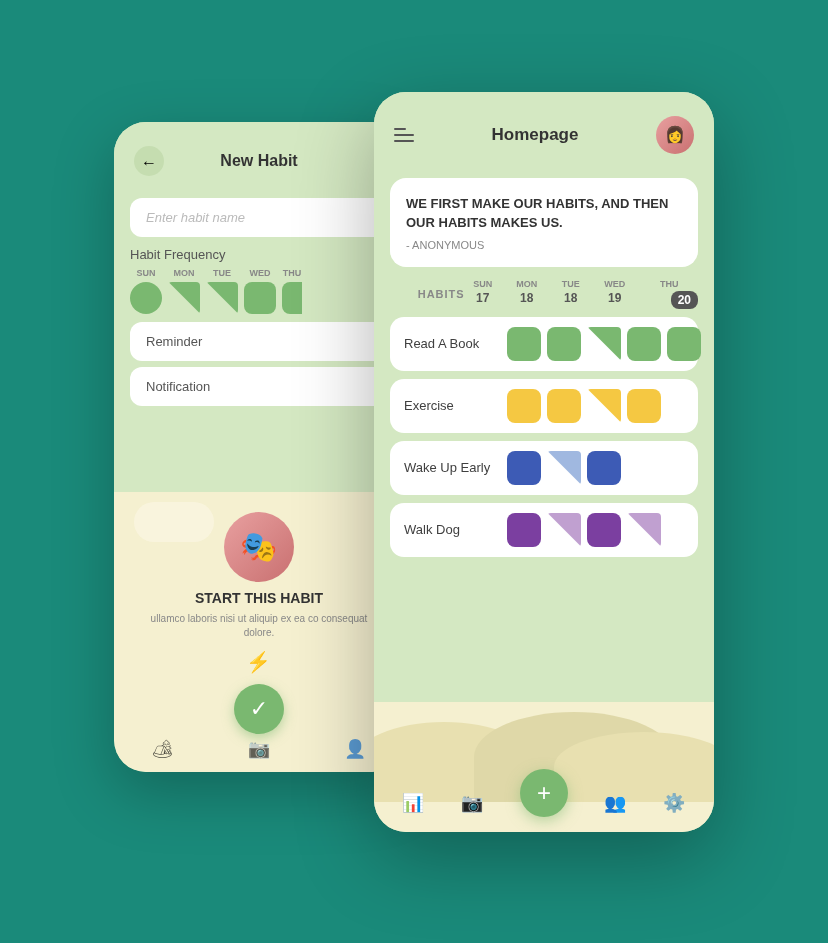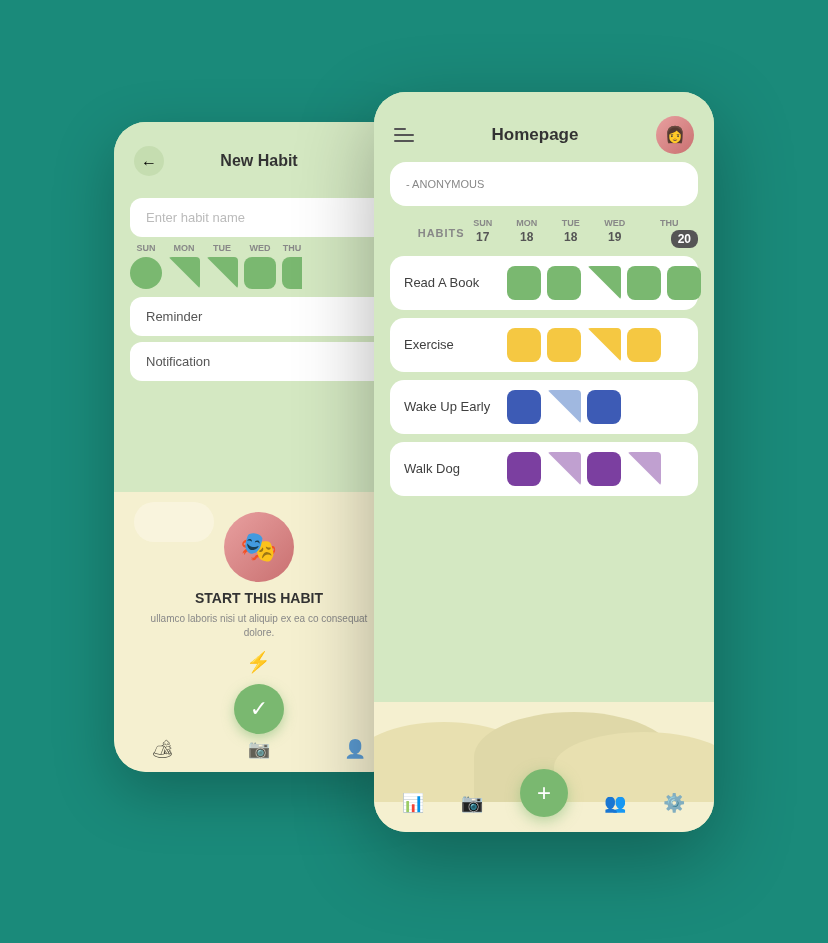--- a/index.html
+++ b/index.html
@@ -214,21 +214,21 @@
       background: #d4e8c2;
       border-radius: 32px;
       box-shadow: 0 25px 80px rgba(0,0,0,0.3);
       overflow: hidden;
       z-index: 2;
     }
 
     .phone-front-header {
       display: flex;
       align-items: center;
-      padding: 24px 20px 8px;
+      padding: 24px 20px 24px;
       background: #d4e8c2;
     }
 
     .menu-icon {
       display: flex;
       flex-direction: column;
       gap: 4px;
       cursor: pointer;
     }
 
@@ -462,22 +462,23 @@
 <div class="phone-container">
 
   <div class="phone-back">
     <div class="phone-back-header">
       <div class="back-btn">
         <span>←</span>
       </div>
       <div class="phone-back-title">New Habit</div>
     </div>
 
-    <div class="input-field" style="color:#bbb;">Enter habit name</div>
-
+    <div class="input-field" style="color:#bbb;font-style:italic;">Enter habit name</div>
+
+    <div class="section-label">Habit Frequency</div>
 
     <div class="day-selector">
       <div class="day-item">
         <span class="day-label">SUN</span>
         <div class="day-shape" style="border-radius:50%; background:#7ab870;"></div>
       </div>
       <div class="day-item">
         <span class="day-label">MON</span>
         <div class="day-shape" style="clip-path:polygon(0 0,100% 0,100% 100%); border-radius:4px; background:#7ab870;"></div>
       </div>
@@ -522,20 +523,21 @@
         <div class="menu-line" style="width:20px;"></div>
         <div class="menu-line" style="width:20px;"></div>
       </div>
       <div class="homepage-title">Homepage</div>
       <div class="avatar-circle">
         <span>👩</span>
       </div>
     </div>
 
     <div class="quote-card">
+      <div class="quote-text">WE FIRST MAKE OUR HABITS, AND THEN OUR HABITS MAKES US.</div>
       <div class="quote-author">- ANONYMOUS</div>
     </div>
 
     <div class="habits-section">
       <div class="habits-header">
         <span class="habits-label">HABITS</span>
         <div class="day-columns">
           <div class="day-col">
             <span class="day-col-label">SUN</span>
             <span class="day-col-num">17</span>

